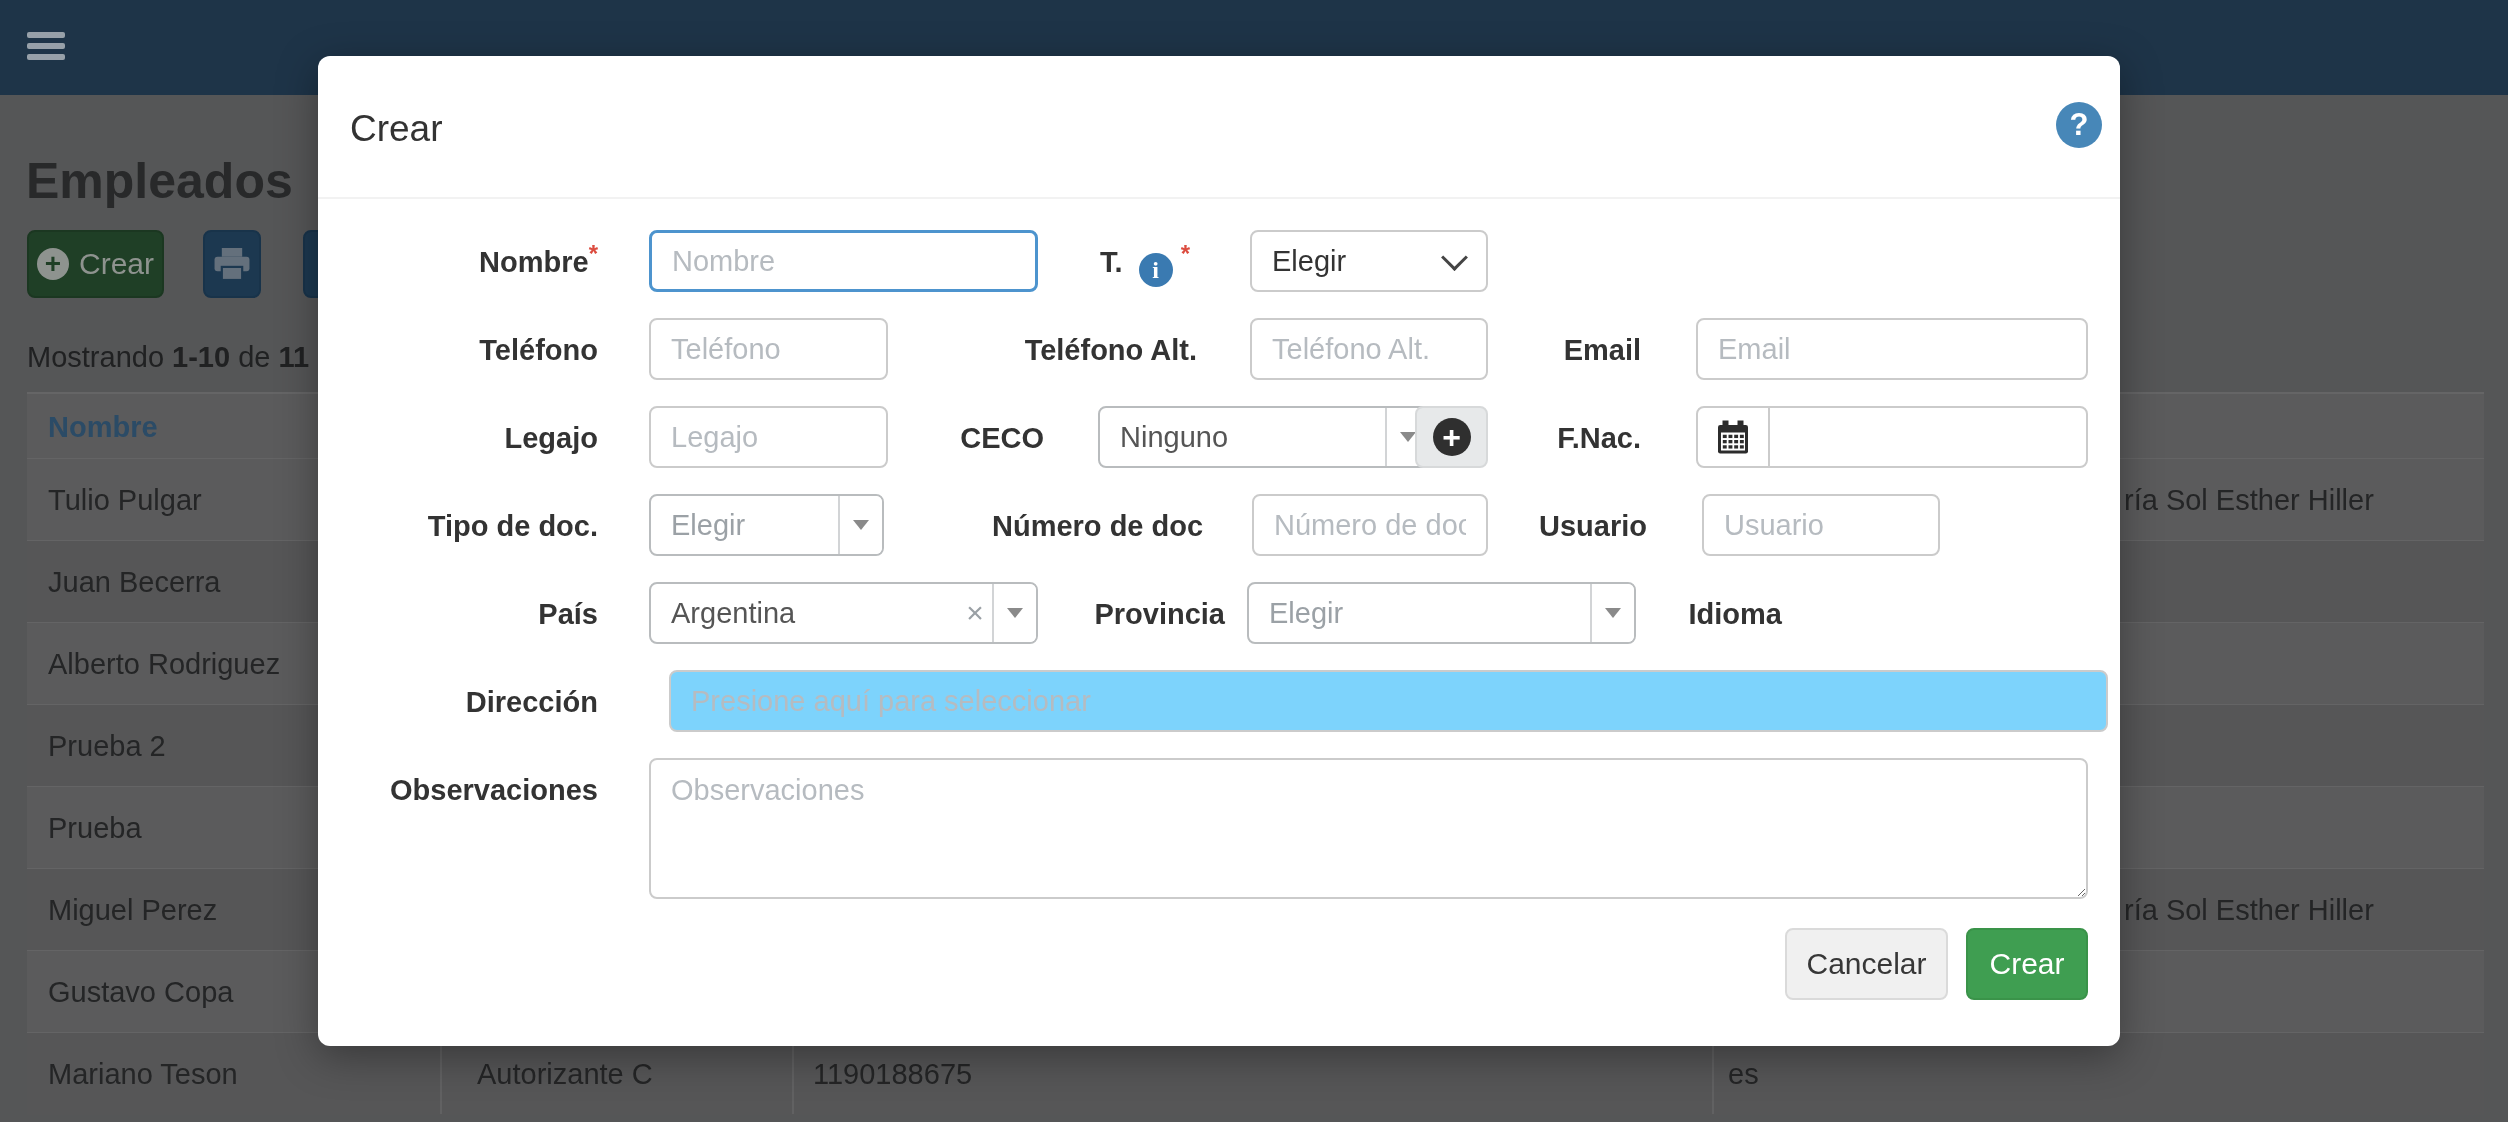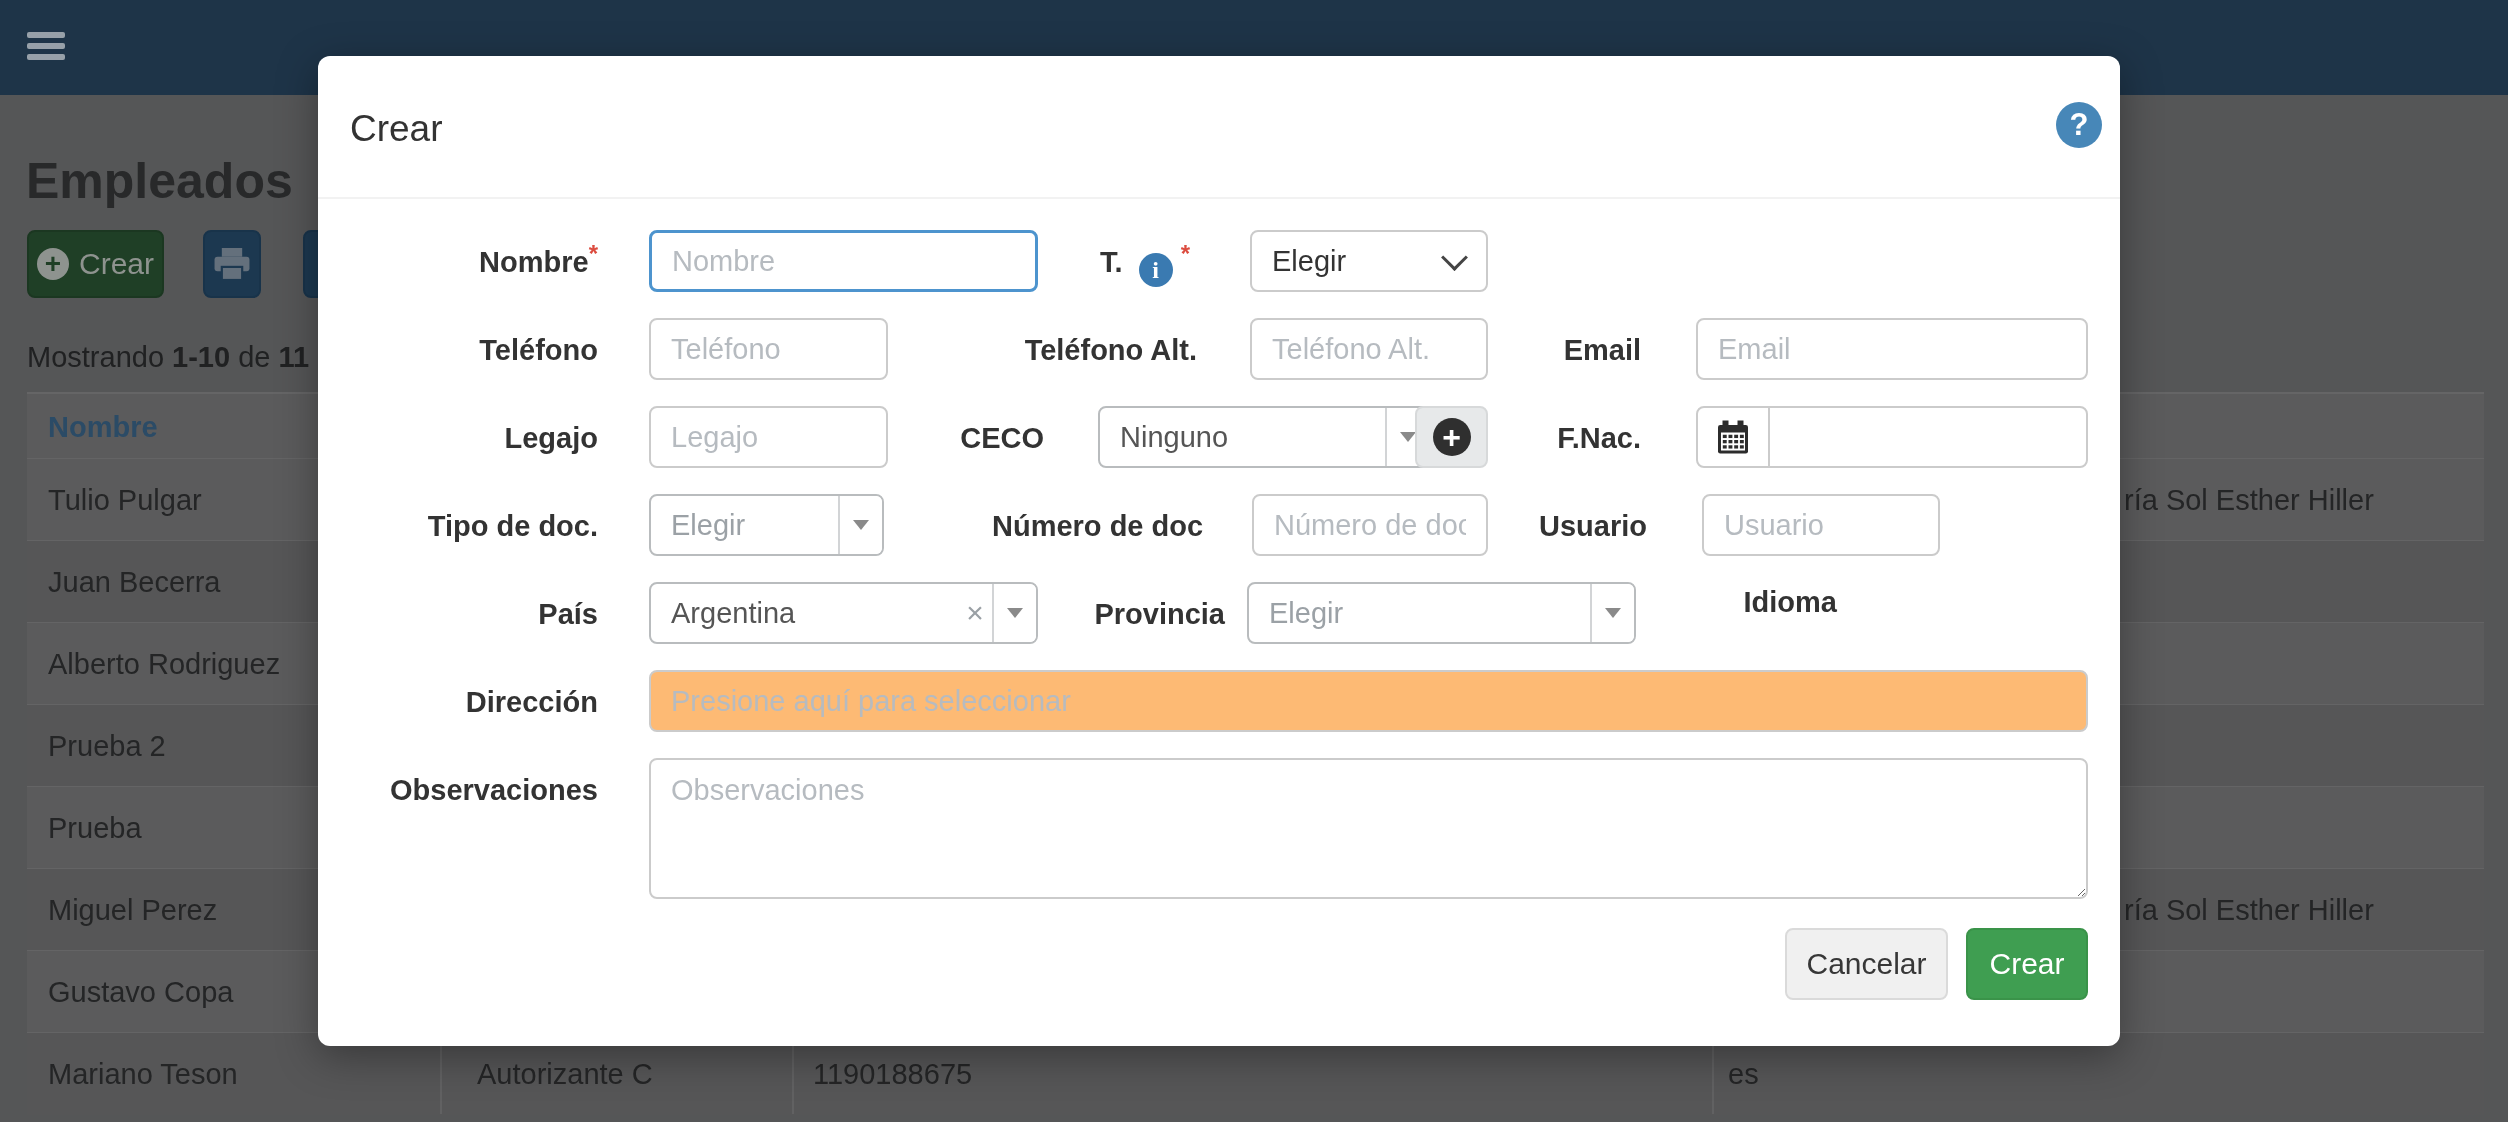--- a/index.html
+++ b/index.html
@@ -43,21 +43,21 @@
     background:#4787b8;color:#fff;font-size:31px;font-weight:bold;display:flex;align-items:center;justify-content:center;cursor:pointer;}
   .modal-divider{position:absolute;left:0;top:141px;width:100%;height:2px;background:#f2f2f2;}
 
   .lbl{position:absolute;height:36px;font-size:29px;font-weight:bold;color:#333;text-align:right;line-height:36px;white-space:nowrap;}
   .req{color:#dc4c3f;font-size:24px;vertical-align:top;line-height:20px;}
 
   .fld{position:absolute;height:62px;border:2px solid #cbcbcb;border-radius:8px;background:#fff;
     font-size:29px;color:#555;padding:0 20px;box-sizing:border-box;font-family:inherit;outline:none;}
   .fld::placeholder{color:#b6bbc0;}
   .fld.focused{border:3px solid #4d94ce;}
-  .fld.disabled{background:#fdba74;}
+  .fld.disabled{background:#7dd3fc;margin-left:20px;}
 
   .sel{position:absolute;height:62px;border:2px solid #cbcbcb;border-radius:8px;background:#fff;
     box-sizing:border-box;display:flex;align-items:center;cursor:pointer;}
   .sel .sel-text{flex:1;font-size:29px;color:#333;padding-left:20px;white-space:nowrap;overflow:hidden;}
   .chev{width:16px;height:16px;border-right:3px solid #444;border-bottom:3px solid #444;
     transform:rotate(45deg);margin:-8px 22px 0 0;flex:none;}
 
   .combo{position:absolute;height:62px;border:2px solid #b9bcbe;border-radius:8px;background:#fff;
     box-sizing:border-box;display:flex;align-items:stretch;cursor:pointer;overflow:hidden;}
   .combo .c-text{flex:1;display:flex;align-items:center;font-size:29px;color:#555;padding-left:20px;white-space:nowrap;overflow:hidden;}
@@ -244,21 +244,21 @@
           <span class="tri"></span>
         </span>
     </div>
     <div class="lbl r5" style="left:707px;width:200px;margin-top:14px">Provincia</div>
     <div class="combo r5" style="left:929px;width:389px">
       <span class="c-text ph">Elegir</span>
       <span class="c-arrow">
           <span class="tri"></span>
         </span>
     </div>
-    <div class="lbl r5" style="left:1319px;width:200px;margin-top:2px">Idioma</div>
+    <div class="lbl r5" style="left:1264px;width:200px;margin-top:14px">Idioma</div>
 
     <div class="lbl r6" style="left:0;width:280px;margin-top:14px">Dirección</div>
     <input class="fld disabled r6" style="left: 331px; width: 1439px;" placeholder="Presione aquí para seleccionar">
 
     <div class="lbl" style="left:0;width:280px;top:716px">Observaciones</div>
     <textarea class="obs" style="left: 331px; top: 702px; width: 1439px; height: 141px;" placeholder="Observaciones"></textarea>
 
     <div class="btn btn-cancel">Cancelar</div>
     <div class="btn btn-create">Crear</div>
   </div>

